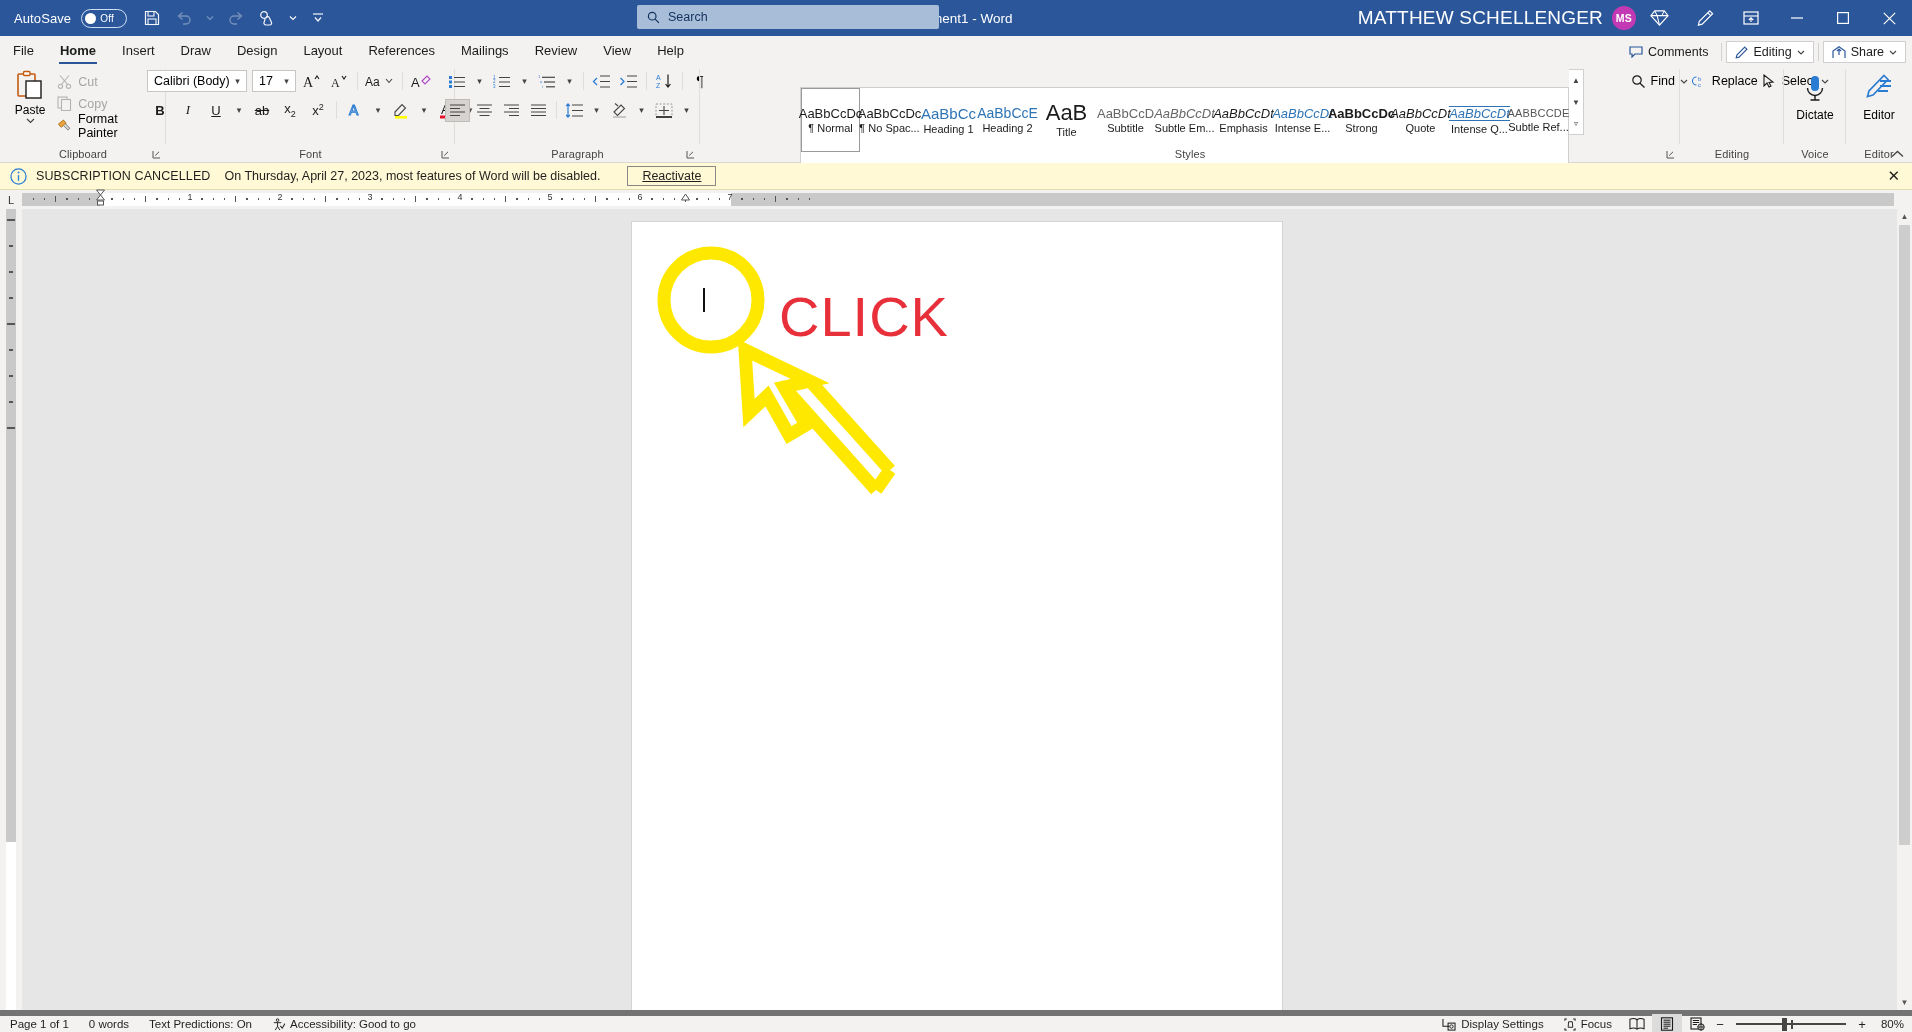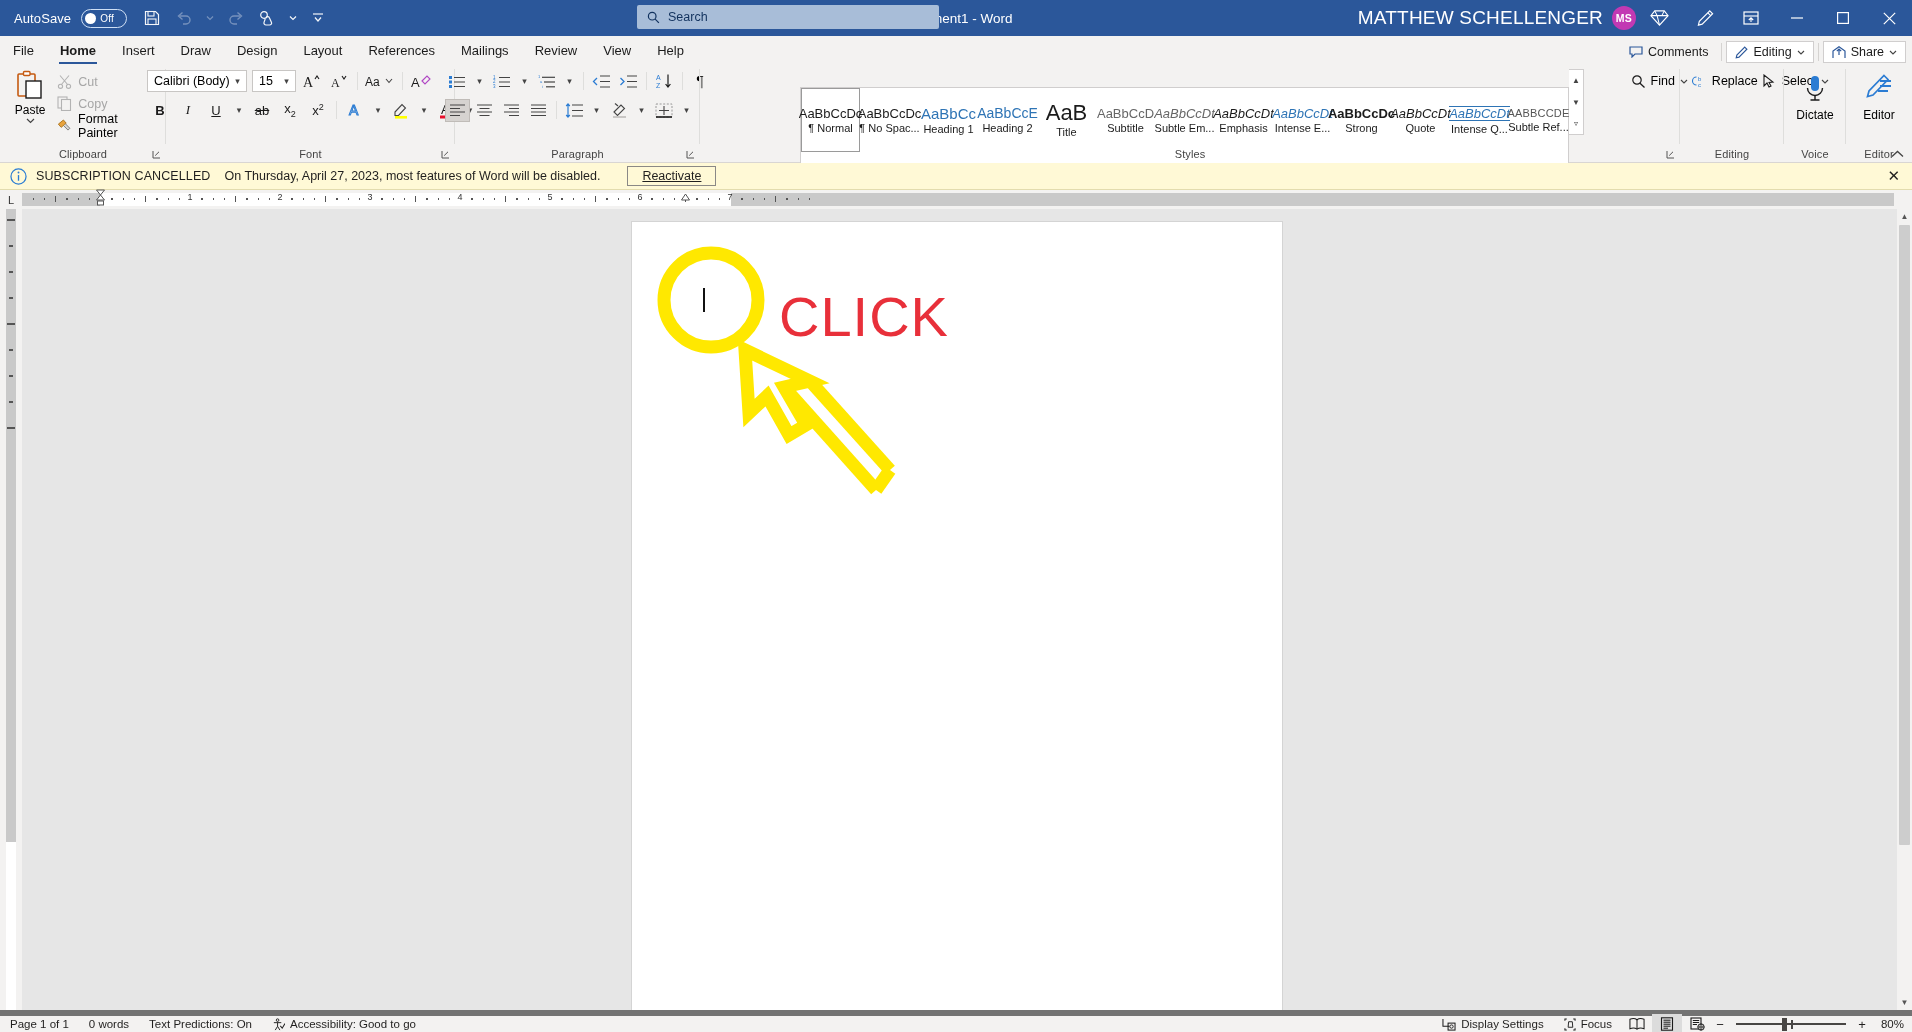--- a/index.html
+++ b/index.html
@@ -440,21 +440,21 @@
   </div>
 
   <div class="group" style="width:289px">
     <div class="gbody" style="flex-direction:column;align-items:flex-start;padding-left:10px">
       <div class="rowline">
         <div class="fbox" style="width:100px">
           <span>Calibri (Body)</span>
           <span class="cv">▾</span>
         </div>
         <div class="fbox" style="width:44px;margin-left:3px">
-          <span>15</span>
+          <span>17</span>
           <span class="cv">▾</span>
         </div>
         <div class="ic">
             <svg width="18" height="17" viewBox="0 0 18 17">
               <text x="1" y="14" font-size="14" font-family="Liberation Serif, serif" fill="#1b1b1b">A</text>
               <path d="M13 6 L15 3 L17 6" fill="none" stroke="#1b1b1b" stroke-width="1.1"></path>
             </svg>
           </div>
         <div class="ic">
             <svg width="18" height="17" viewBox="0 0 18 17">

